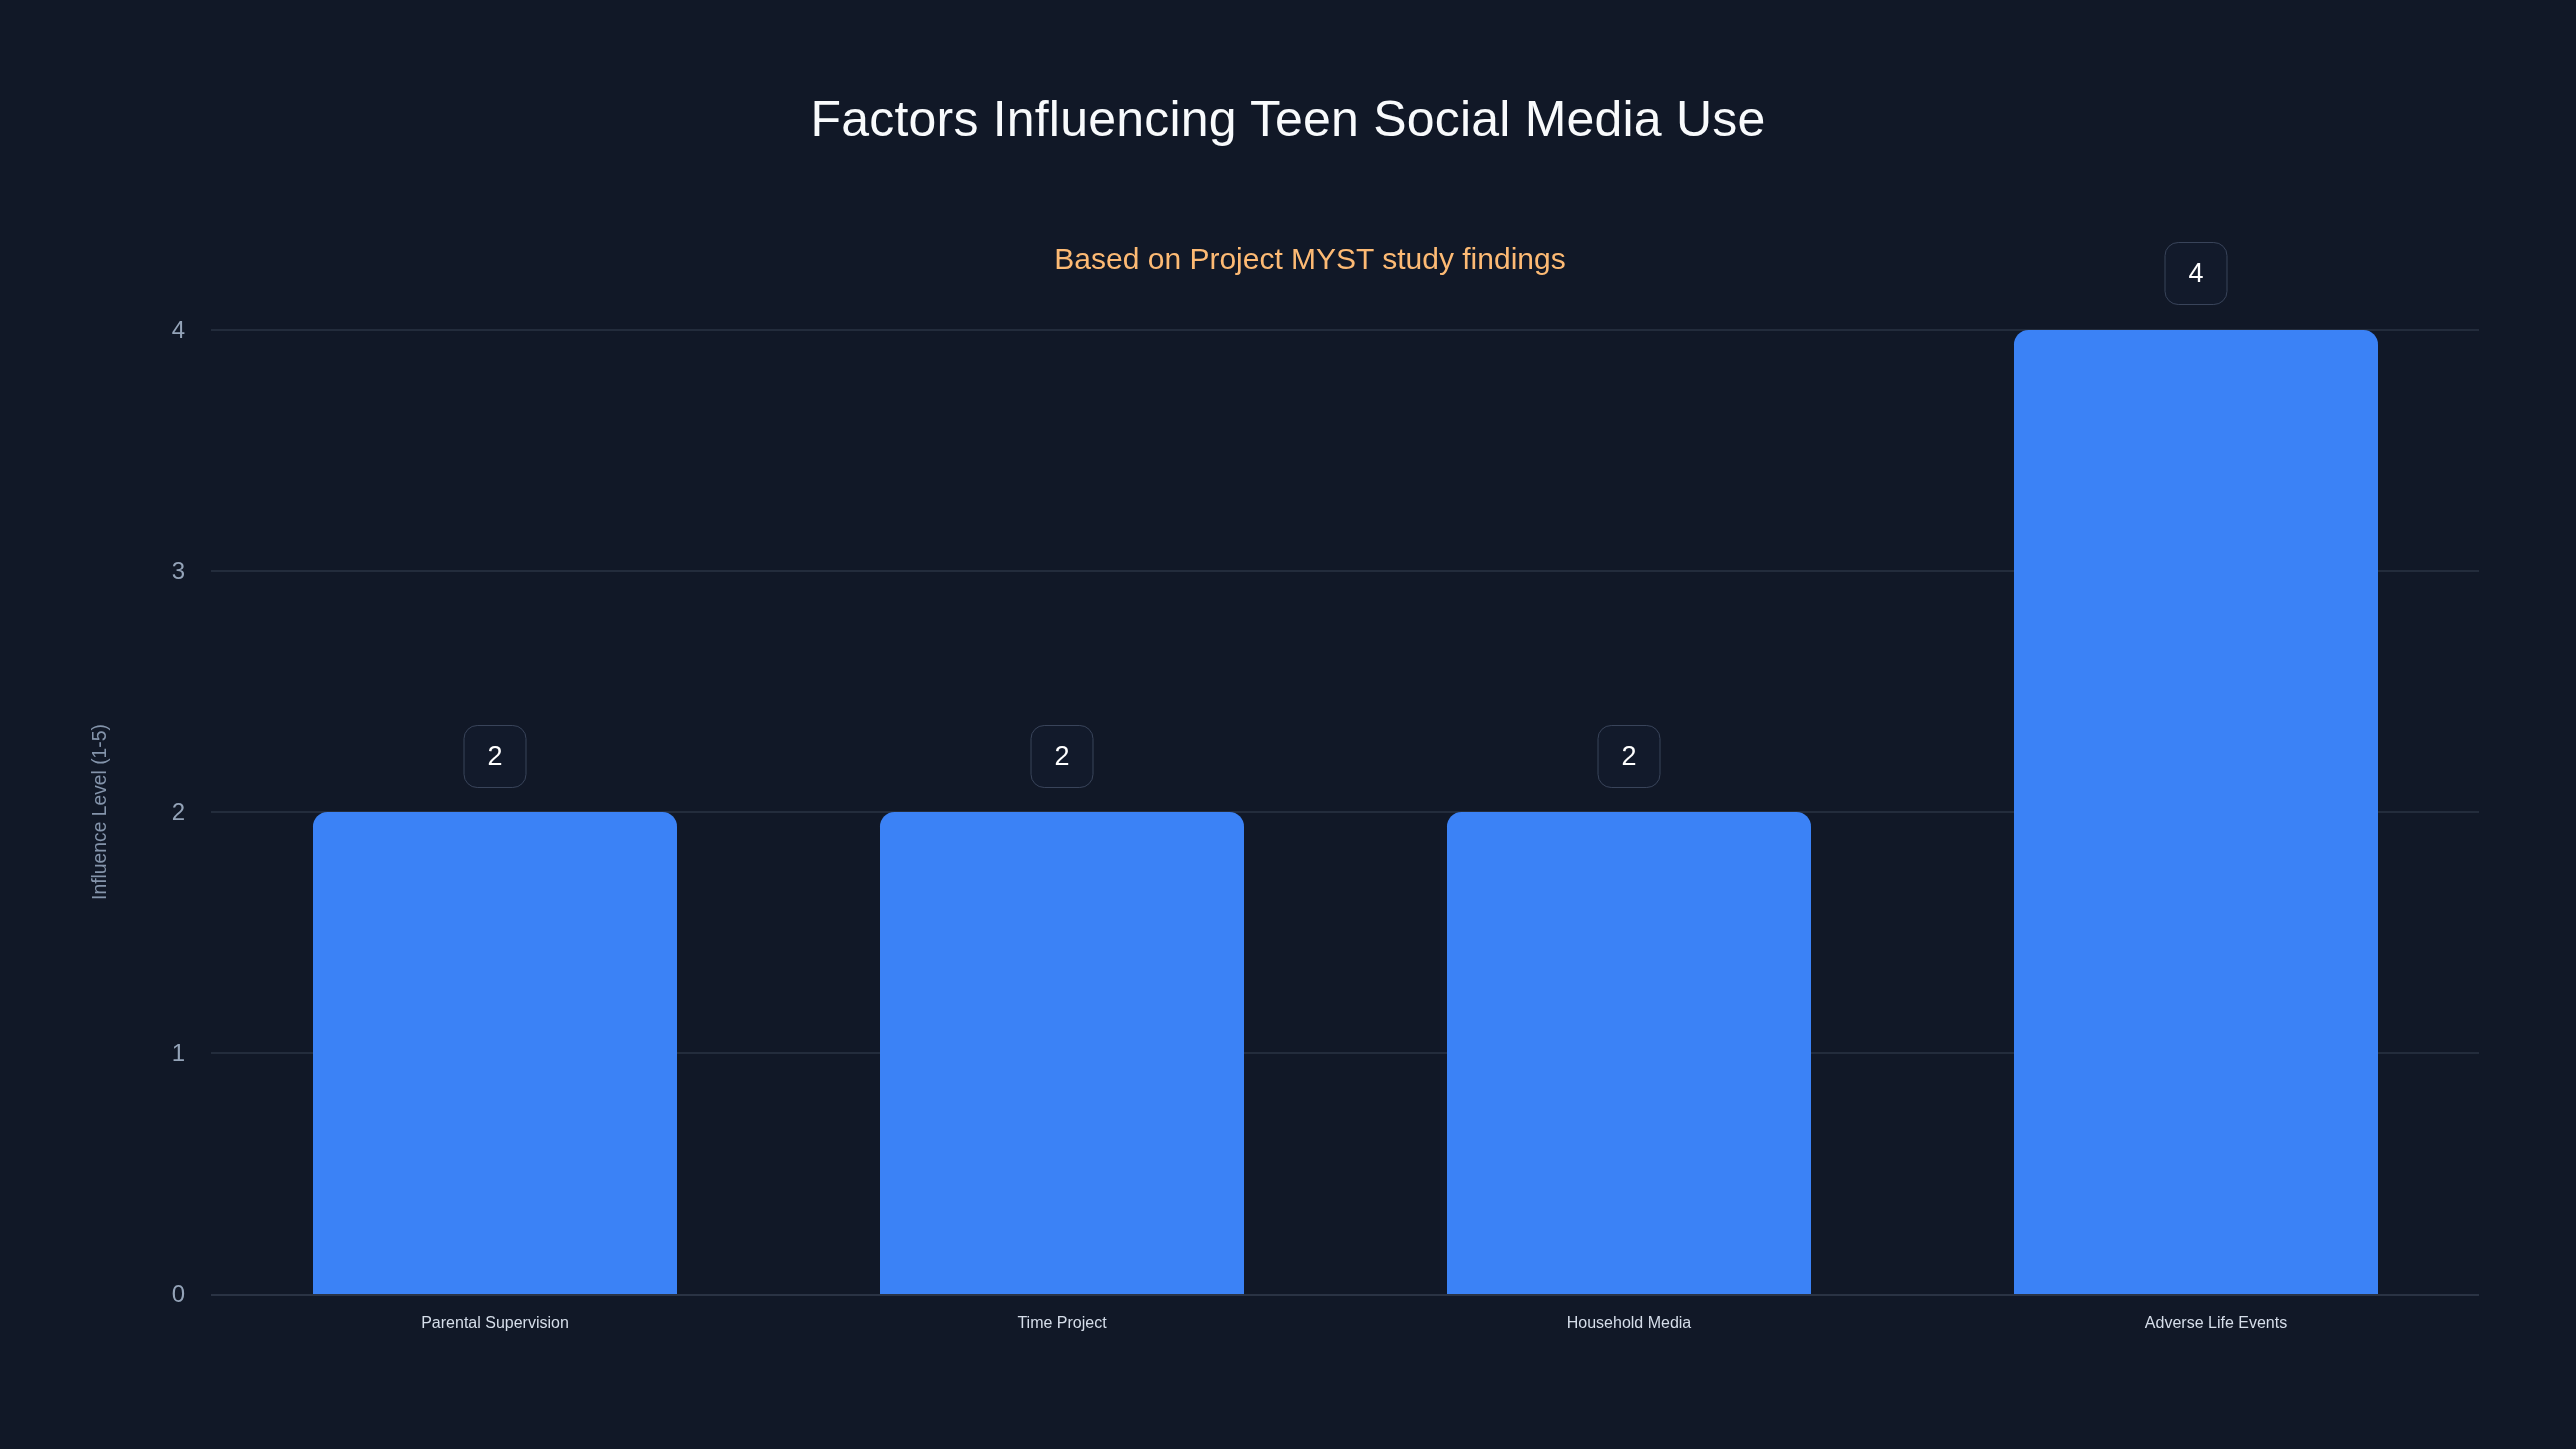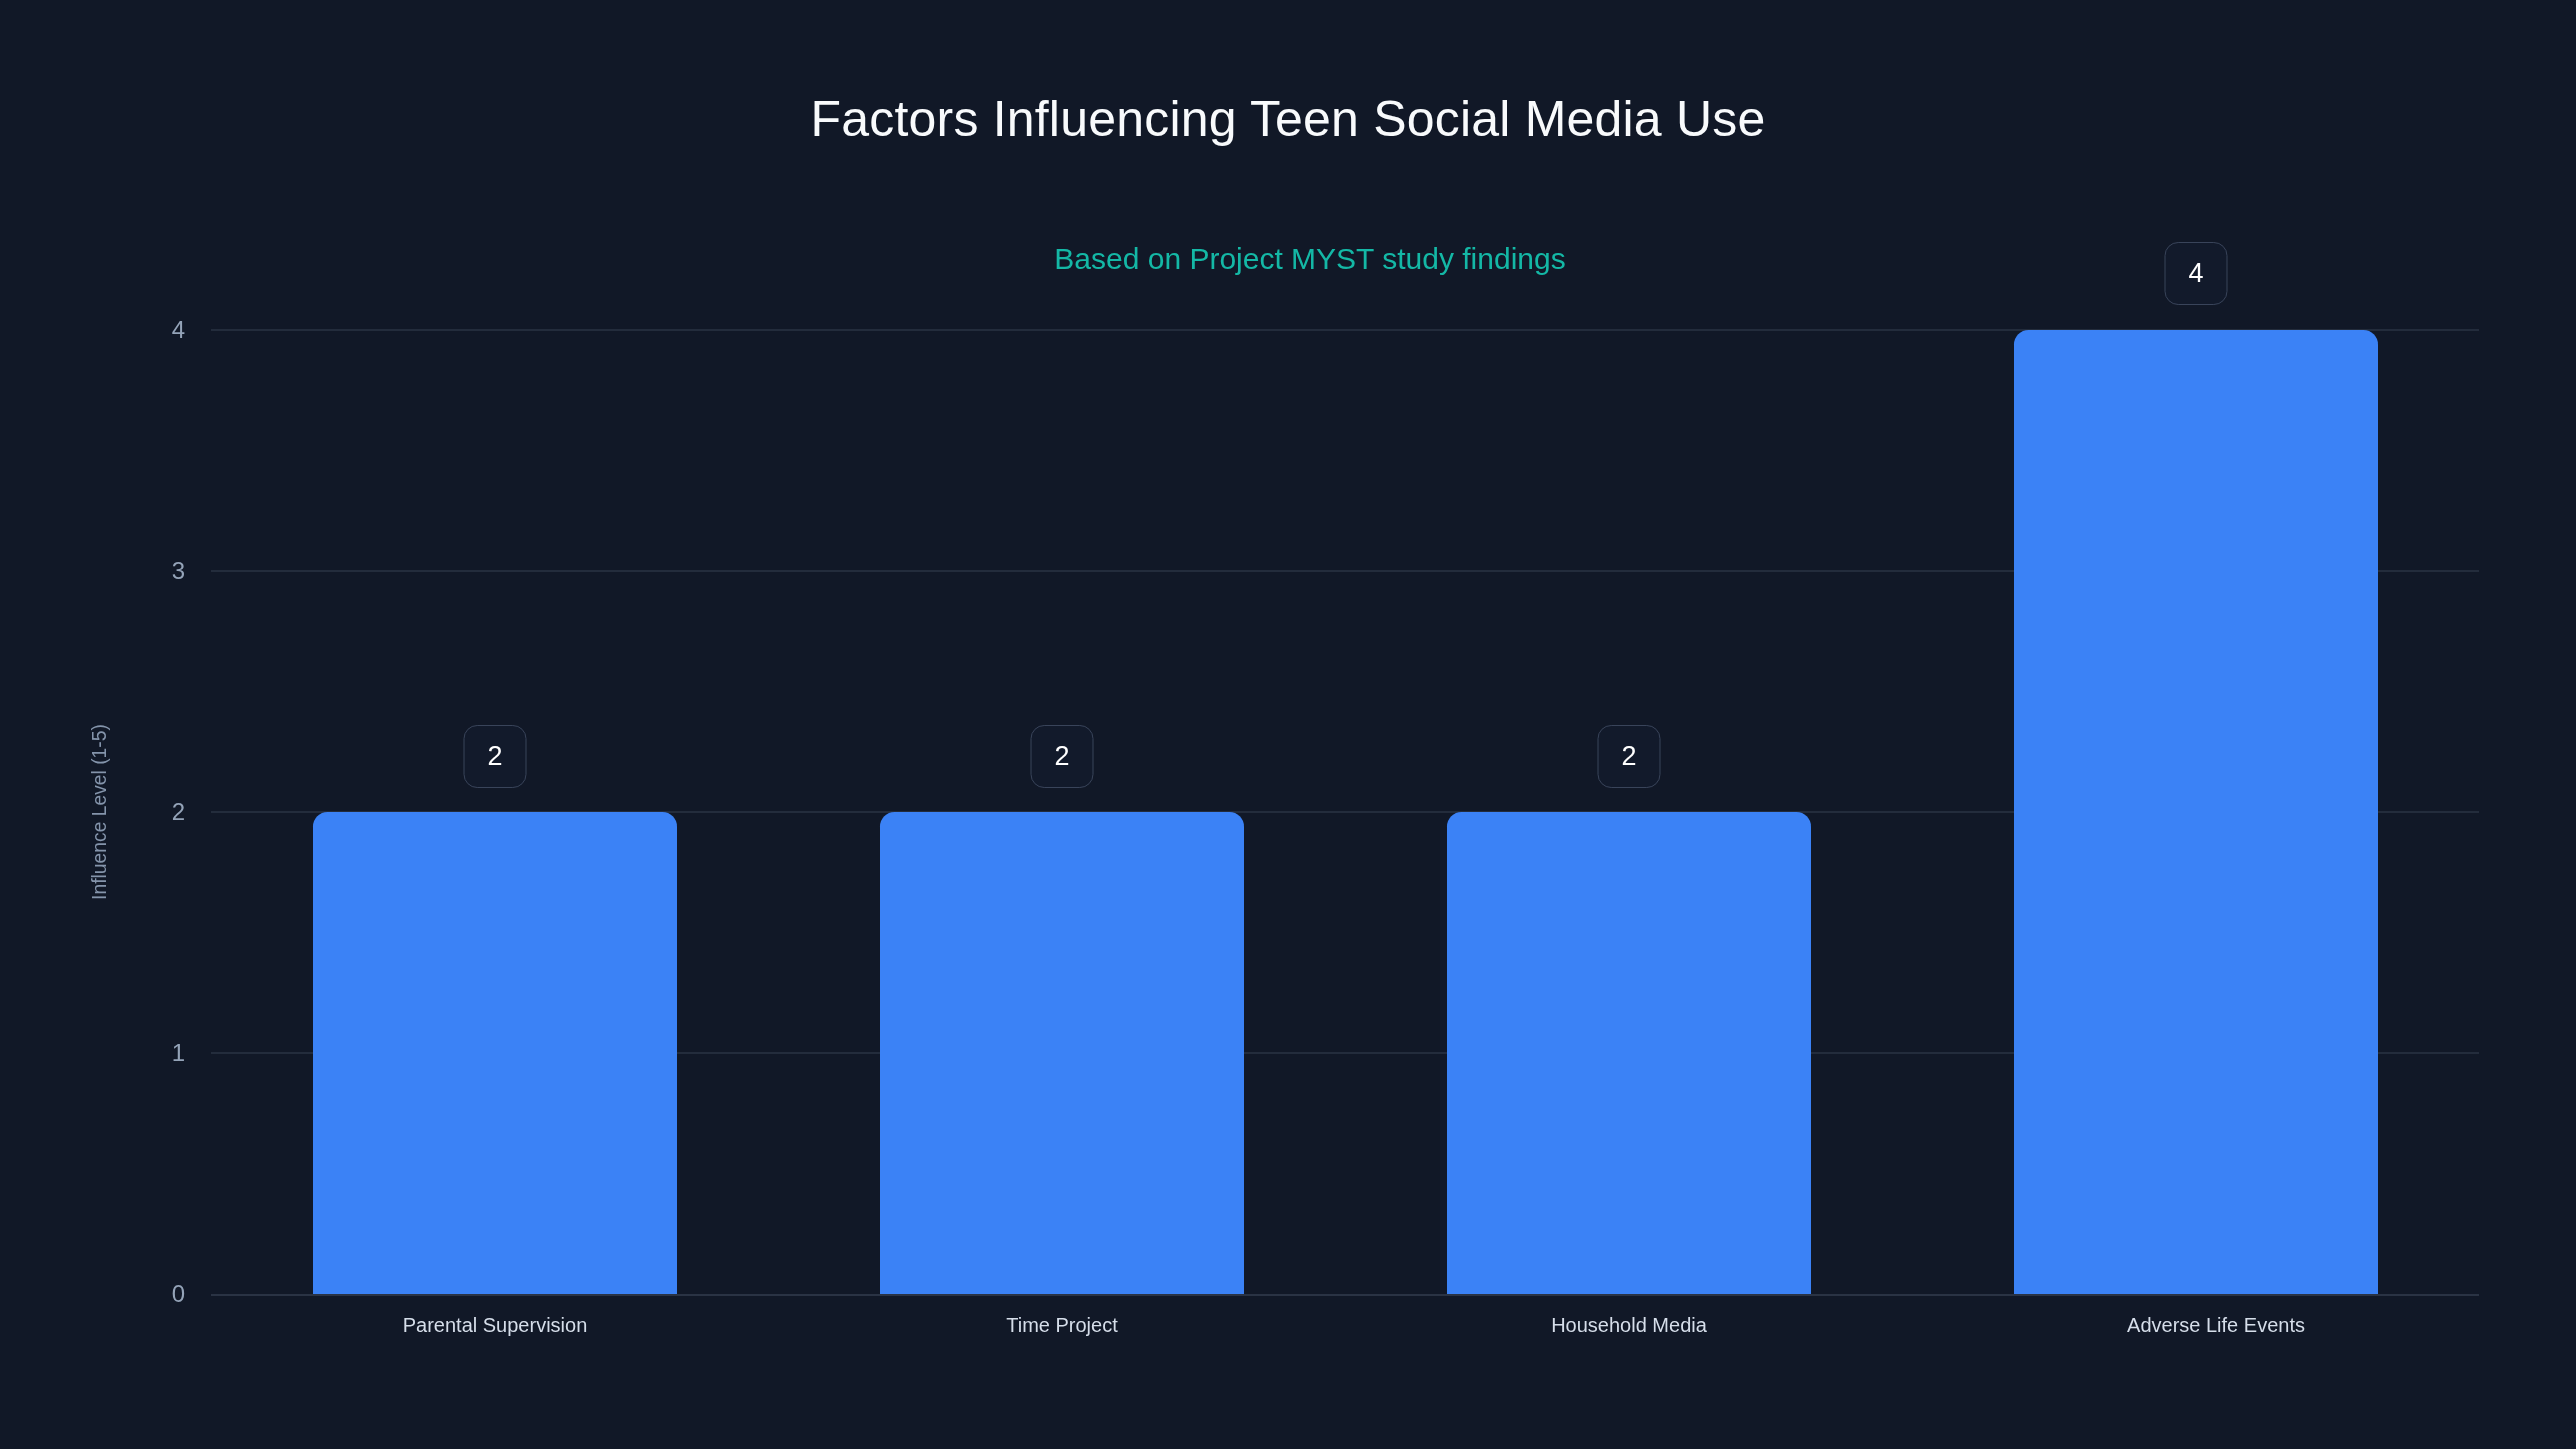--- a/index.html
+++ b/index.html
@@ -27,21 +27,21 @@
     color:#F8FAFC;
     white-space:nowrap;
   }
   #chart-subtitle {
     position:absolute;
     left:0; top:242px;
     width:2576px;
     text-align:center;
     font-size:30px;
     font-weight:400;
-    color:#14b8a6;
+    color:#fdba74;
     white-space:nowrap;
     padding-left:44px;
   }
 
   
   
   #plot {
     position:absolute;
     left:211px; top:330px;
     width:2268px; height:964px;
@@ -94,21 +94,21 @@
     font-size:27px;
     display:flex;
     align-items:center;
     justify-content:center;
   }
   .cat-label {
     position:absolute;
     top:984px;
     left:50%;
     transform:translateX(-50%);
-    font-size:20px;
+    font-size:16px;
     color:#D6DEEA;
     white-space:nowrap;
   }
 </style>
 </head>
 <body>
 
 <div id="stage">
 
   <div id="chart-title">Factors Influencing Teen Social Media Use</div>

